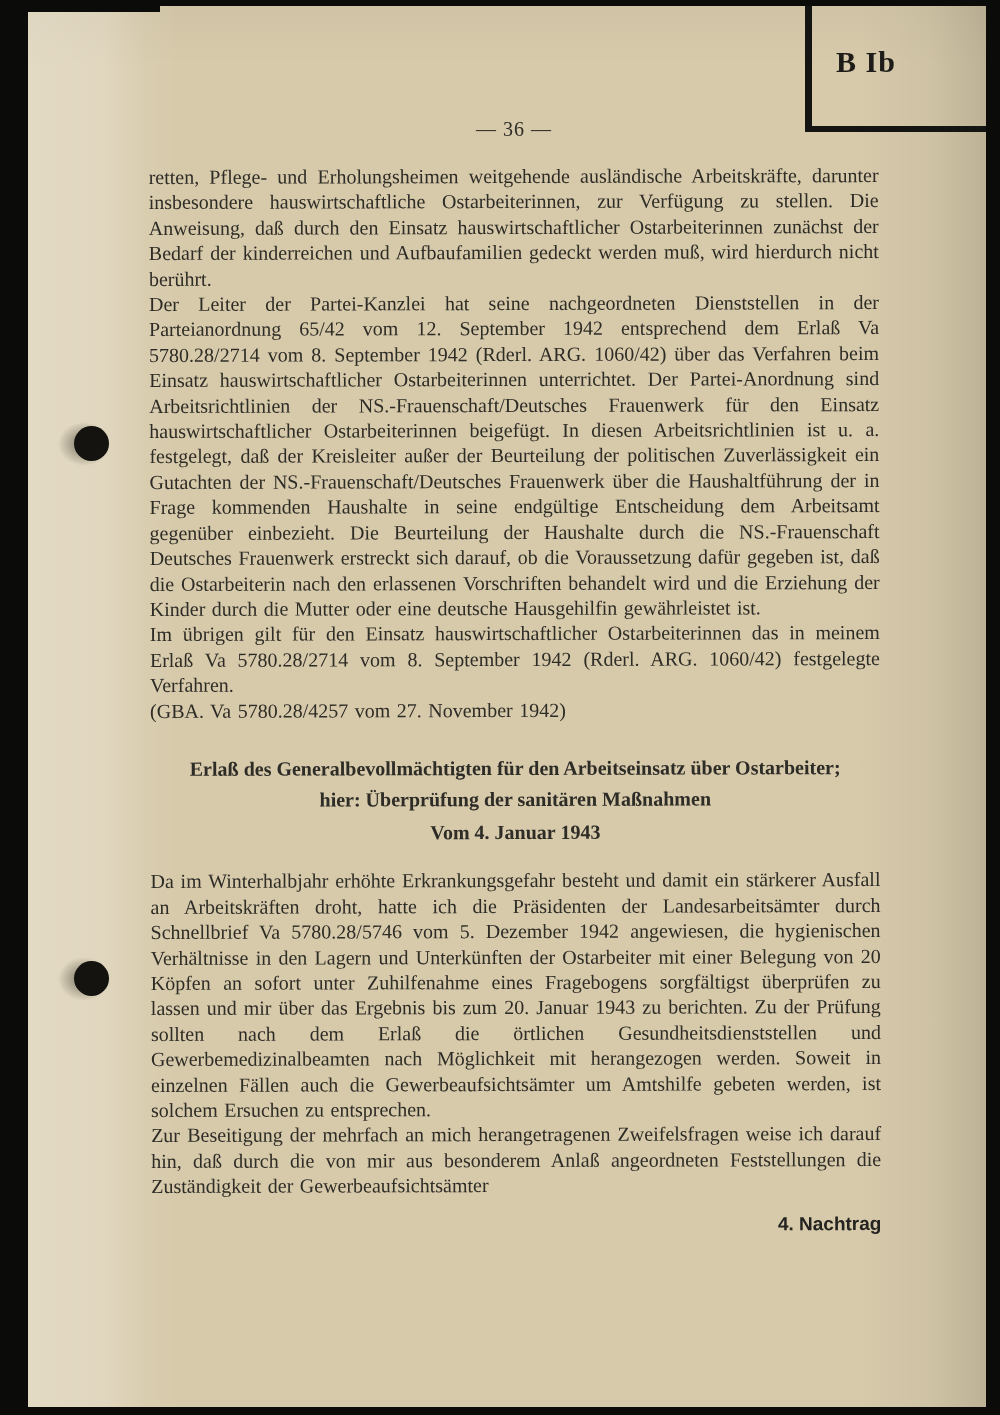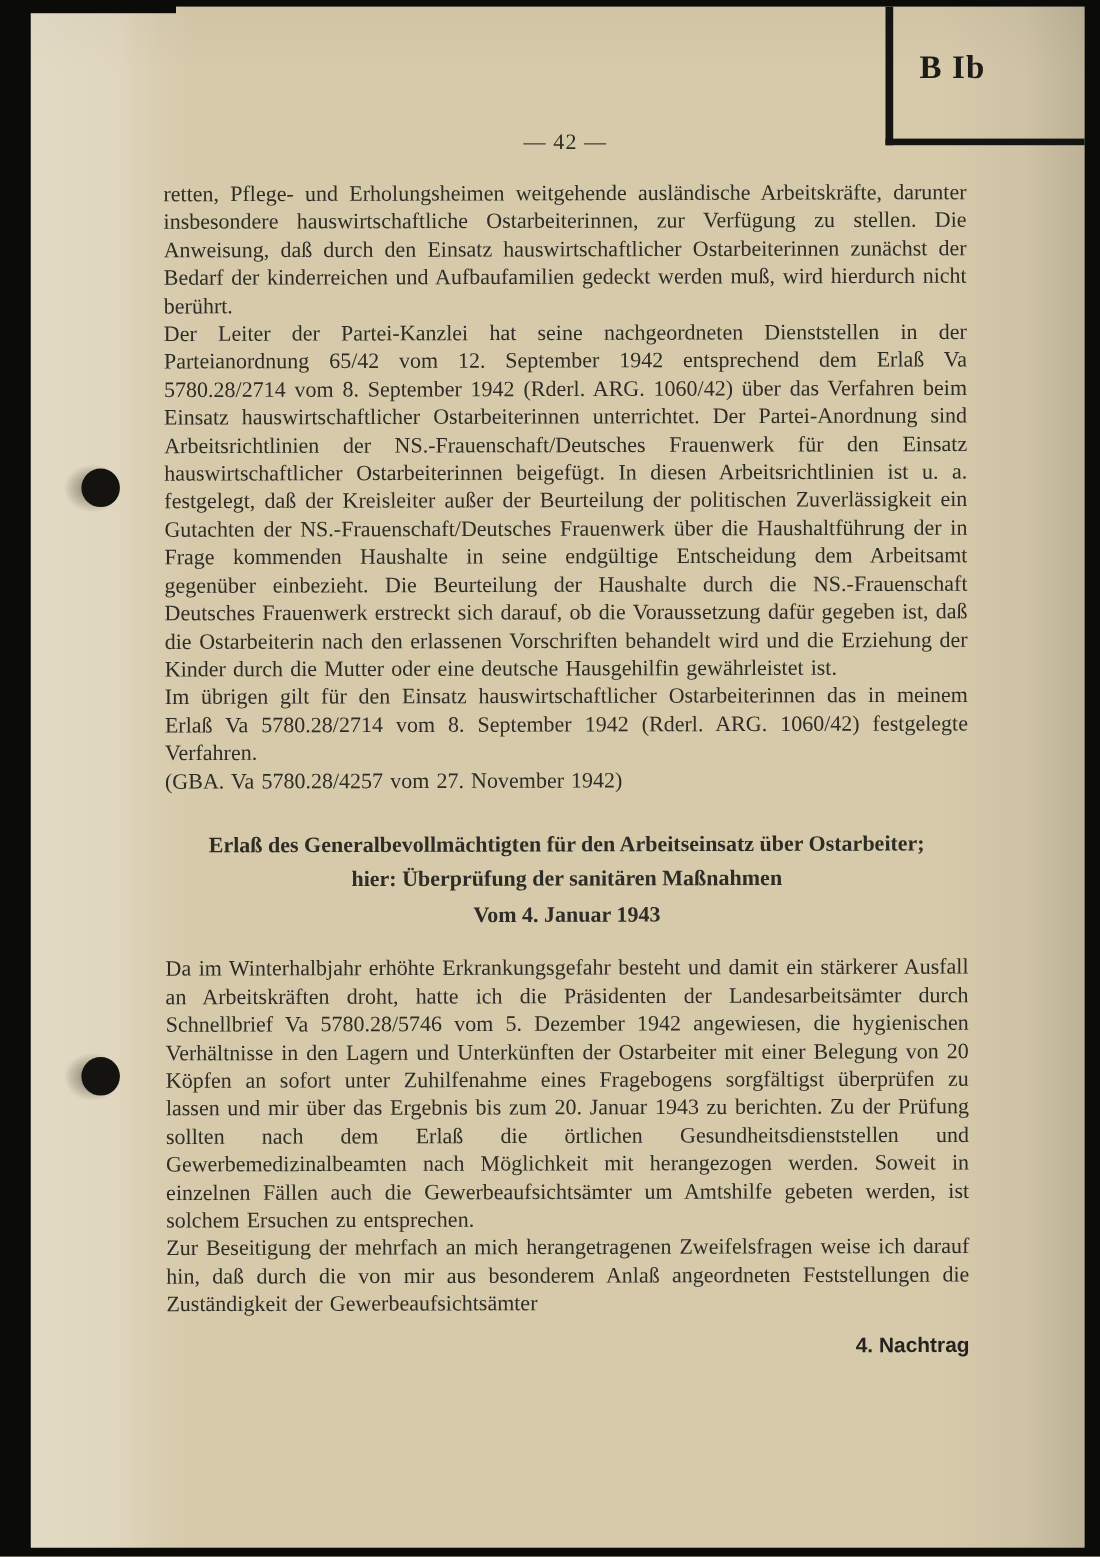--- a/index.html
+++ b/index.html
@@ -120,21 +120,21 @@
 
   <div class="hole hole-1">
     <span class="smudge"></span>
     <span class="punch"></span>
   </div>
   <div class="hole hole-2">
     <span class="smudge"></span>
     <span class="punch"></span>
   </div>
 
-  <div class="page-number">— 42 —</div>
+  <div class="page-number">— 36 —</div>
 
   <div class="text-column">
     <p>retten, Pflege- und Erholungsheimen weitgehende ausländische Arbeitskräfte, darunter insbesondere hauswirtschaftliche Ostarbeiterinnen, zur Verfügung zu stellen. Die Anweisung, daß durch den Einsatz hauswirtschaftlicher Ostarbeiterinnen zunächst der Bedarf der kinderreichen und Aufbaufamilien gedeckt werden muß, wird hierdurch nicht berührt.</p>
     <p>Der Leiter der Partei-Kanzlei hat seine nachgeordneten Dienststellen in der Parteianordnung 65/42 vom 12. September 1942 entsprechend dem Erlaß Va 5780.28/2714 vom 8. September 1942 (Rderl. ARG. 1060/42) über das Verfahren beim Einsatz hauswirtschaftlicher Ostarbeiterinnen unterrichtet. Der Partei-Anordnung sind Arbeitsrichtlinien der NS.-Frauenschaft/Deutsches Frauenwerk für den Einsatz hauswirtschaftlicher Ostarbeiterinnen beigefügt. In diesen Arbeitsrichtlinien ist u. a. festgelegt, daß der Kreisleiter außer der Beurteilung der politischen Zuverlässigkeit ein Gutachten der NS.-Frauenschaft/Deutsches Frauenwerk über die Haushaltführung der in Frage kommenden Haushalte in seine endgültige Entscheidung dem Arbeitsamt gegenüber einbezieht. Die Beurteilung der Haushalte durch die NS.-Frauenschaft Deutsches Frauenwerk erstreckt sich darauf, ob die Voraussetzung dafür gegeben ist, daß die Ostarbeiterin nach den erlassenen Vorschriften behandelt wird und die Erziehung der Kinder durch die Mutter oder eine deutsche Hausgehilfin gewährleistet ist.</p>
     <p>Im übrigen gilt für den Einsatz hauswirtschaftlicher Ostarbeiterinnen das in meinem Erlaß Va 5780.28/2714 vom 8. September 1942 (Rderl. ARG. 1060/42) festgelegte Verfahren.</p>
     <p>(GBA. Va 5780.28/4257 vom 27. November 1942)</p>
 
     <div class="section-heading">
       <div>Erlaß des Generalbevollmächtigten für den Arbeitseinsatz über Ostarbeiter;</div>
       <div>hier: Überprüfung der sanitären Maßnahmen</div>

